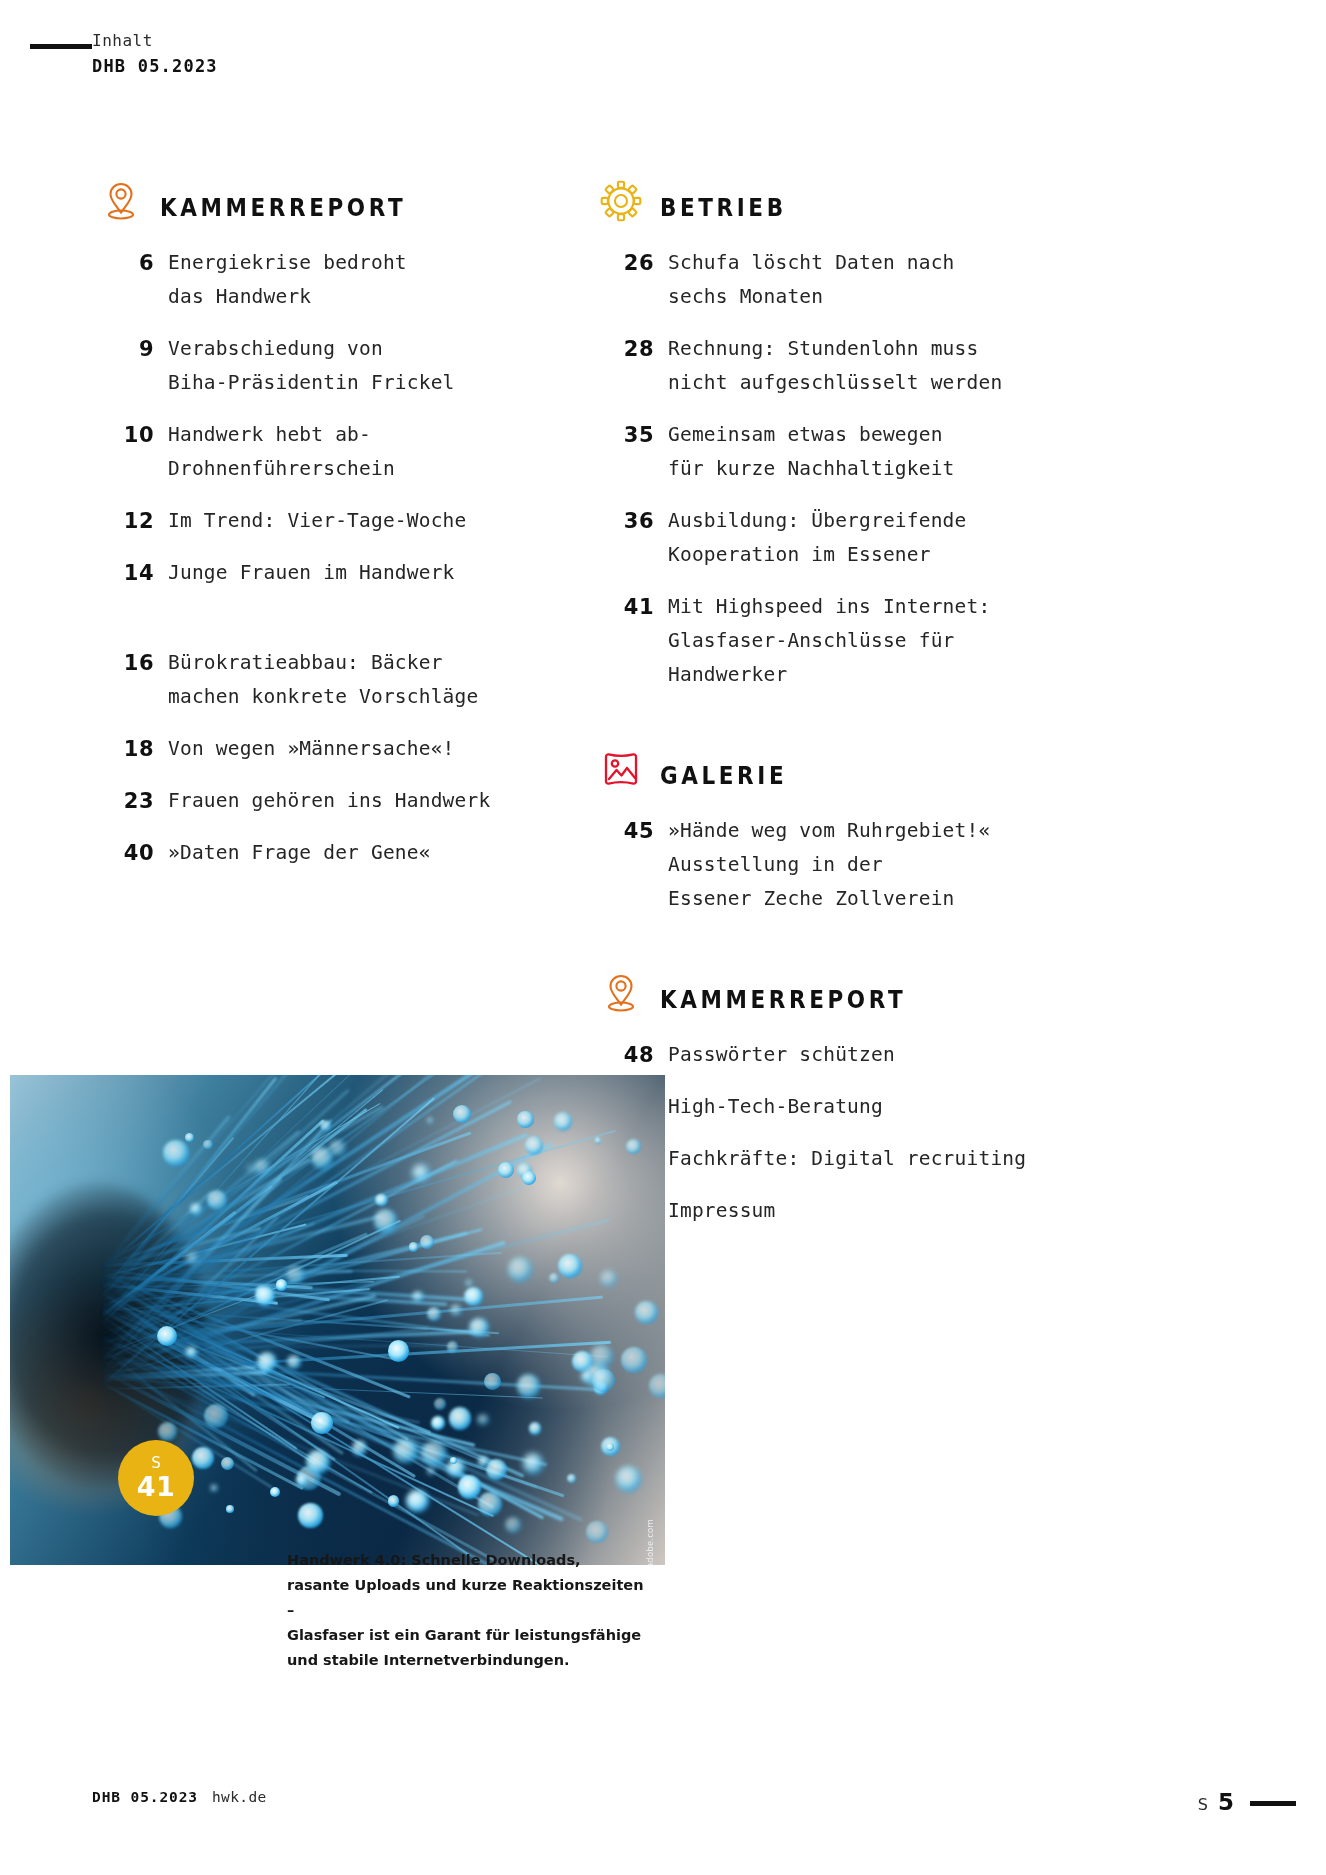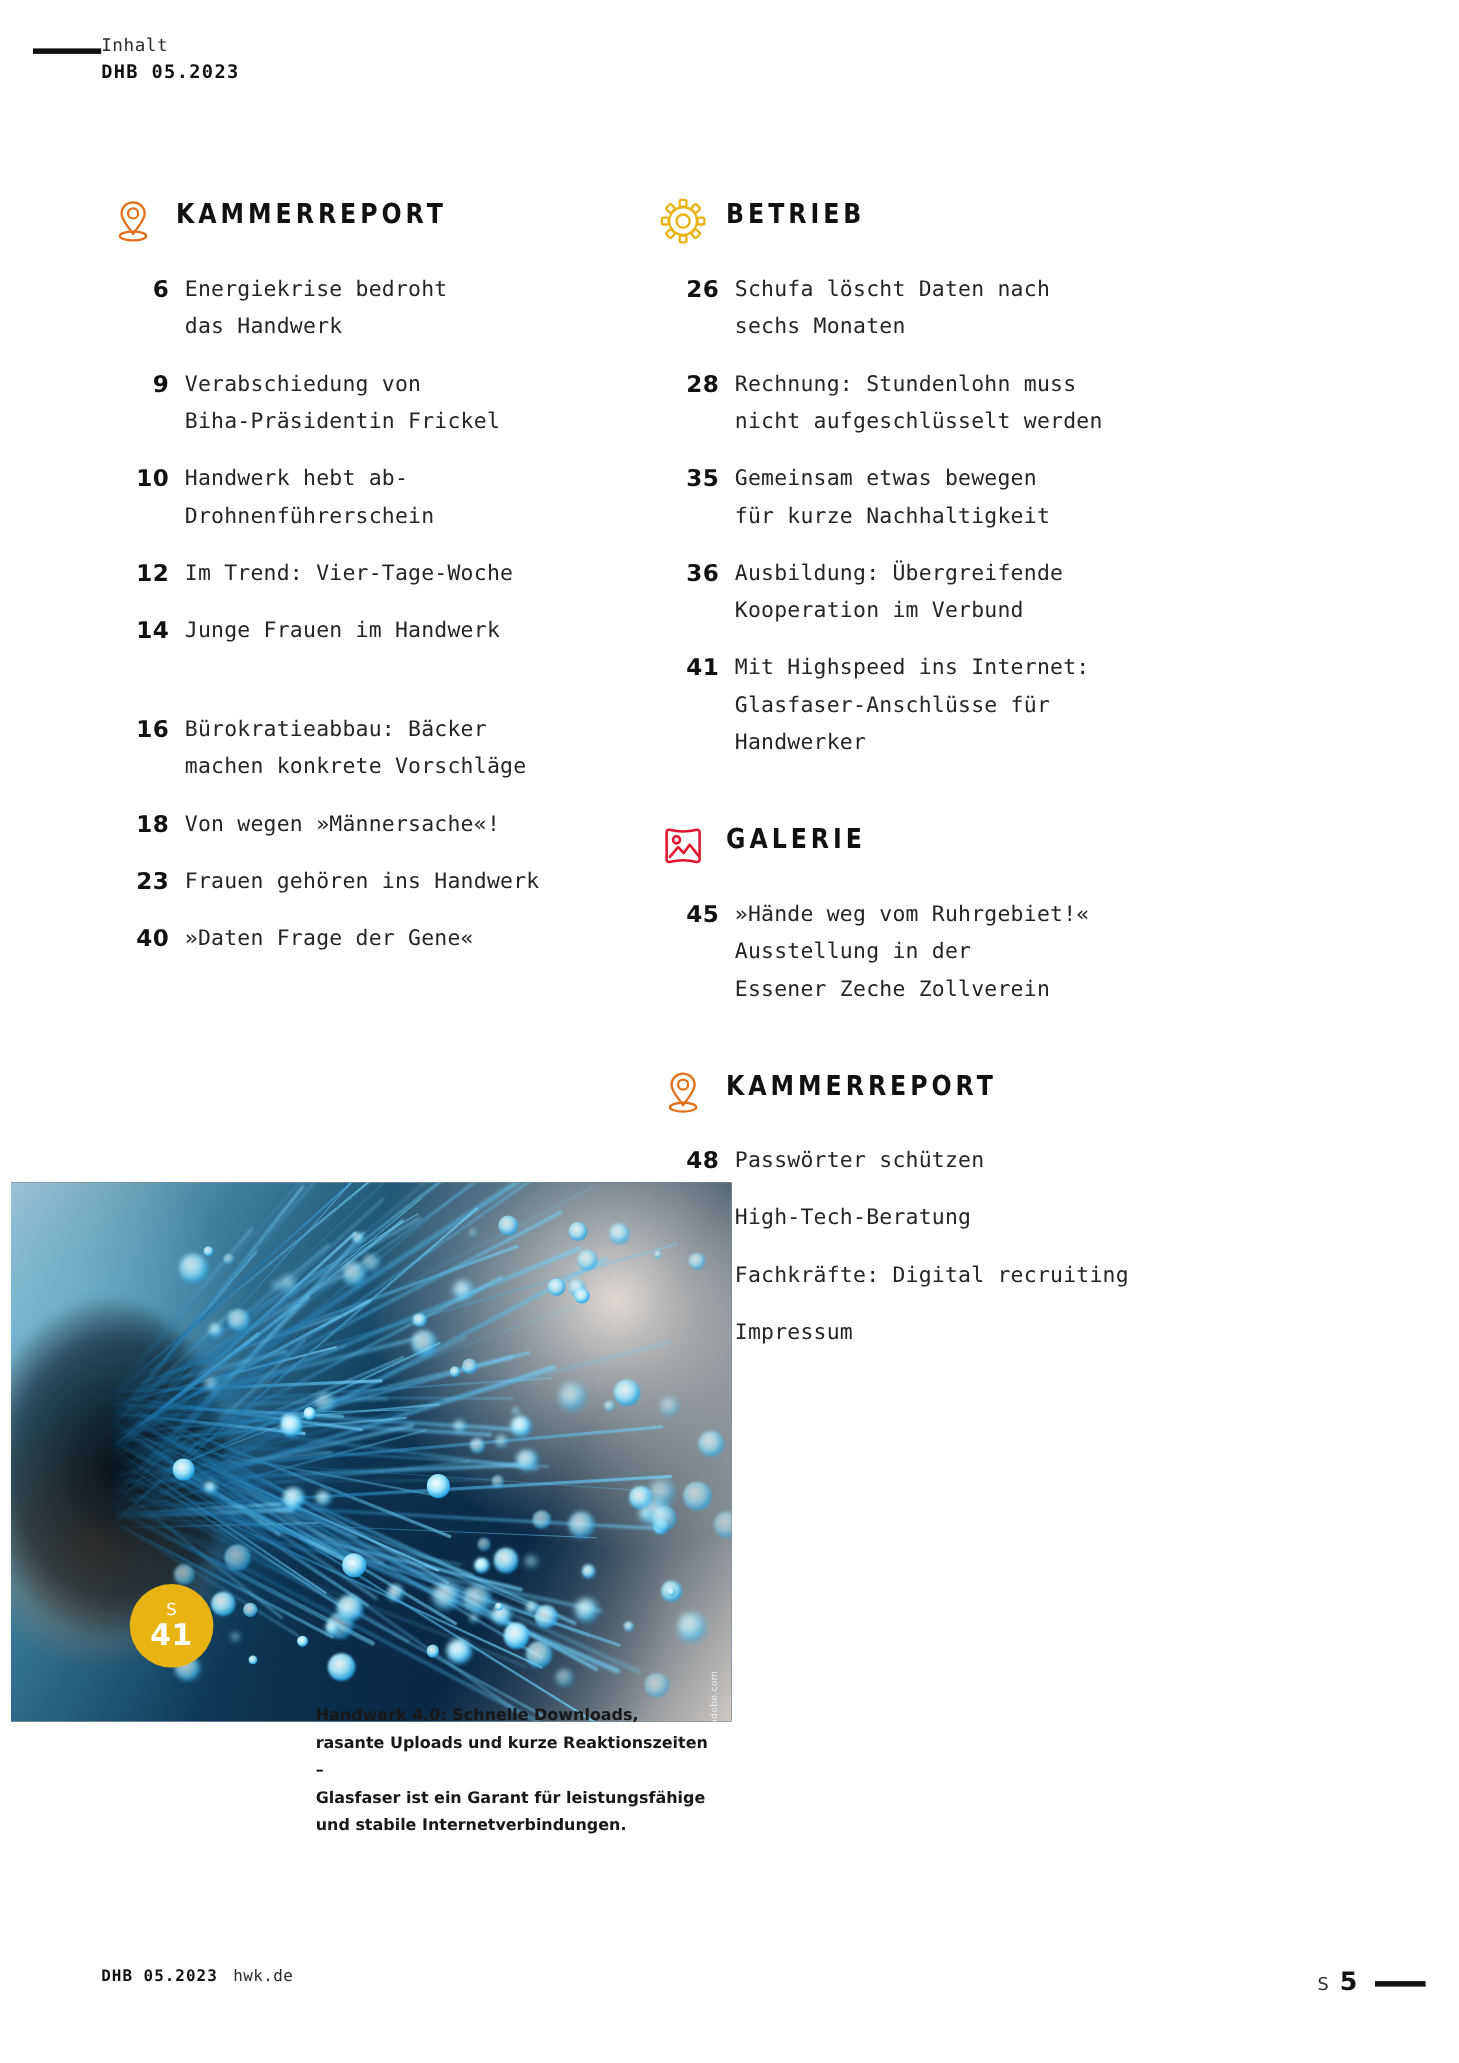--- a/index.html
+++ b/index.html
@@ -62,21 +62,21 @@
   }
   .col-left  { left: 100px;  width: 470px; }
   .col-right { left: 600px;  width: 470px; }
 
   
   .section {
     margin-bottom: 6px;
   }
   .section-head {
     display: flex;
-    align-items: flex-start;
+    align-items: flex-end;
     gap: 18px;
     margin-bottom: 24px;
   }
   .section-icon {
     width: 42px;
     height: 42px;
     flex: 0 0 42px;
     display: flex;
     align-items: center;
     justify-content: center;
@@ -380,21 +380,21 @@
 nicht aufgeschlüsselt werden</span>
       </div>
       <div class="entry">
         <span class="entry-page">35</span>
         <span class="entry-title">Gemeinsam etwas bewegen
 für kurze Nachhaltigkeit</span>
       </div>
       <div class="entry">
         <span class="entry-page">36</span>
         <span class="entry-title">Ausbildung: Übergreifende
-Kooperation im Verbund</span>
+Kooperation im Essener</span>
       </div>
       <div class="entry">
         <span class="entry-page">41</span>
         <span class="entry-title">Mit Highspeed ins Internet:
 Glasfaser-Anschlüsse für
 Handwerker</span>
       </div>
     </div>
     <div class="section-gap"></div>
     <div class="section">

